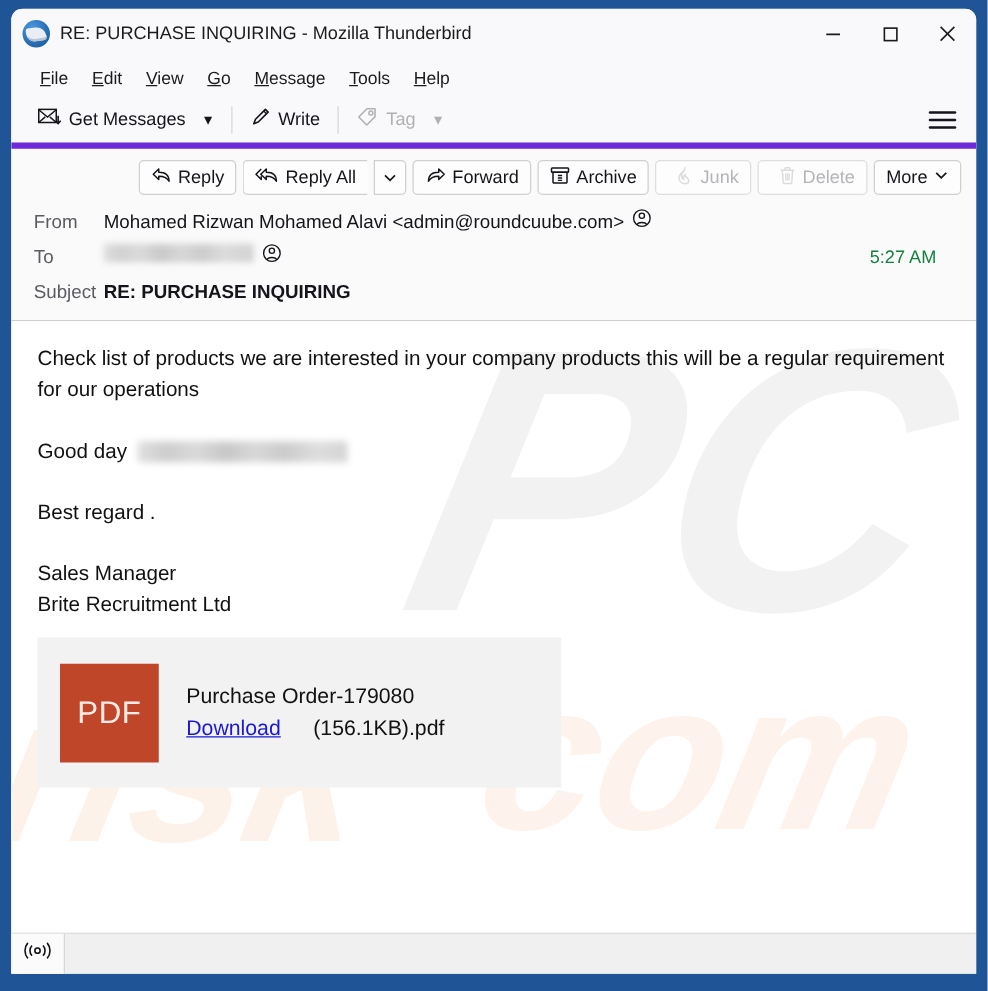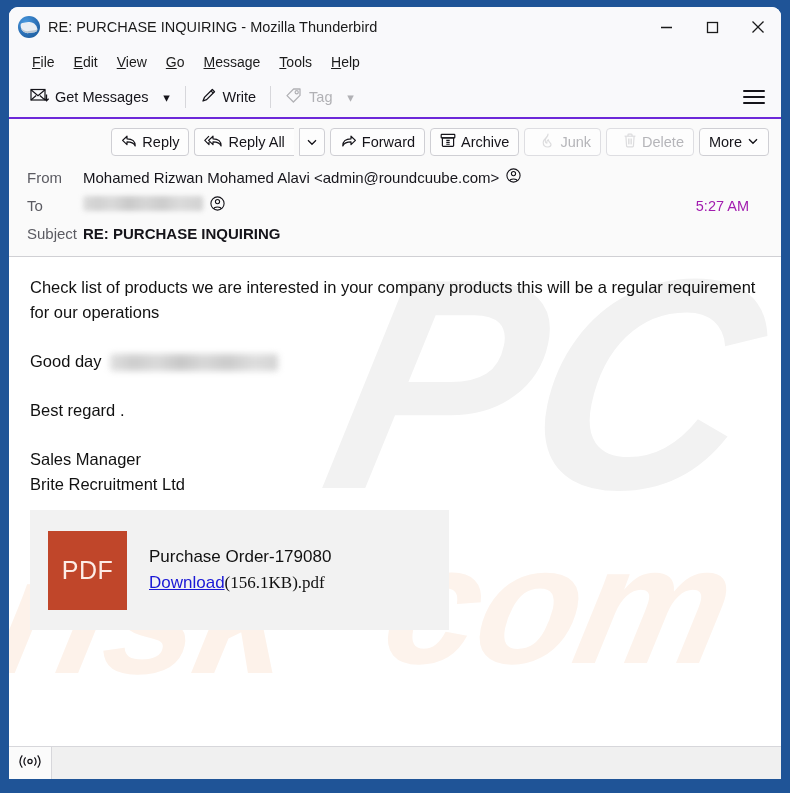--- a/index.html
+++ b/index.html
@@ -91,21 +91,21 @@
   }
   .menuitem u { text-decoration: underline; }
 
   
   .maintoolbar {
     height: 42px; min-height: 42px;
     background: #f9f9fb;
     display: flex;
     align-items: center;
     padding: 0 12px 0 14px;
-    border-bottom: 2px solid #6d28d9;
+    border-bottom: 5px solid #6d28d9;
     position: relative;
   }
   .tbtn {
     display: flex; align-items: center; gap: 6px;
     font-size: 14.5px; color: #15141a;
     padding: 4px 7px;
     border-radius: 4px;
     white-space: nowrap;
   }
   .tbtn.disabled { color: #b1b1b5; }
@@ -173,21 +173,21 @@
     font-size: 15px;
   }
   .hvalue { color: #15141a; }
   .hvalue.bold { font-weight: bold; }
   .contacticon {
     margin-left: 7px;
     display: inline-flex;
     vertical-align: middle;
   }
   .spacer { flex: 1 1 auto; }
-  .htime { color: #a21caf; font-size: 14.5px; padding-right: 18px; }
+  .htime { color: #15803d; font-size: 14.5px; padding-right: 18px; }
   .redact {
     display: inline-block;
     height: 15px;
     width: 120px;
     vertical-align: middle;
     border-radius: 2px;
     background: linear-gradient(90deg,
       #dcdcdc 0%, #cfcfcf 12%, #d9d9d9 24%, #c7c7c7 38%,
       #d5d5d5 52%, #cacaca 66%, #dadada 80%, #d0d0d0 100%);
     filter: blur(2.4px);
@@ -274,21 +274,21 @@
   }
   .attachtext {
     font-size: 17px;
     line-height: 26px;
     color: #111111;
   }
   .attachtext .dl {
     color: #1a18d6;
     text-decoration: underline;
   }
-  .attachtext .sz { margin-left: 0; font-family: Liberation Serif, serif; }
+  .attachtext .sz { margin-left: 26px; }
 
   
   .statusbar {
     height: 33px; min-height: 33px;
     background: #f0f0f0;
     border-top: 1px solid #d7d7db;
     display: flex;
     align-items: stretch;
   }
   .statuscell {

